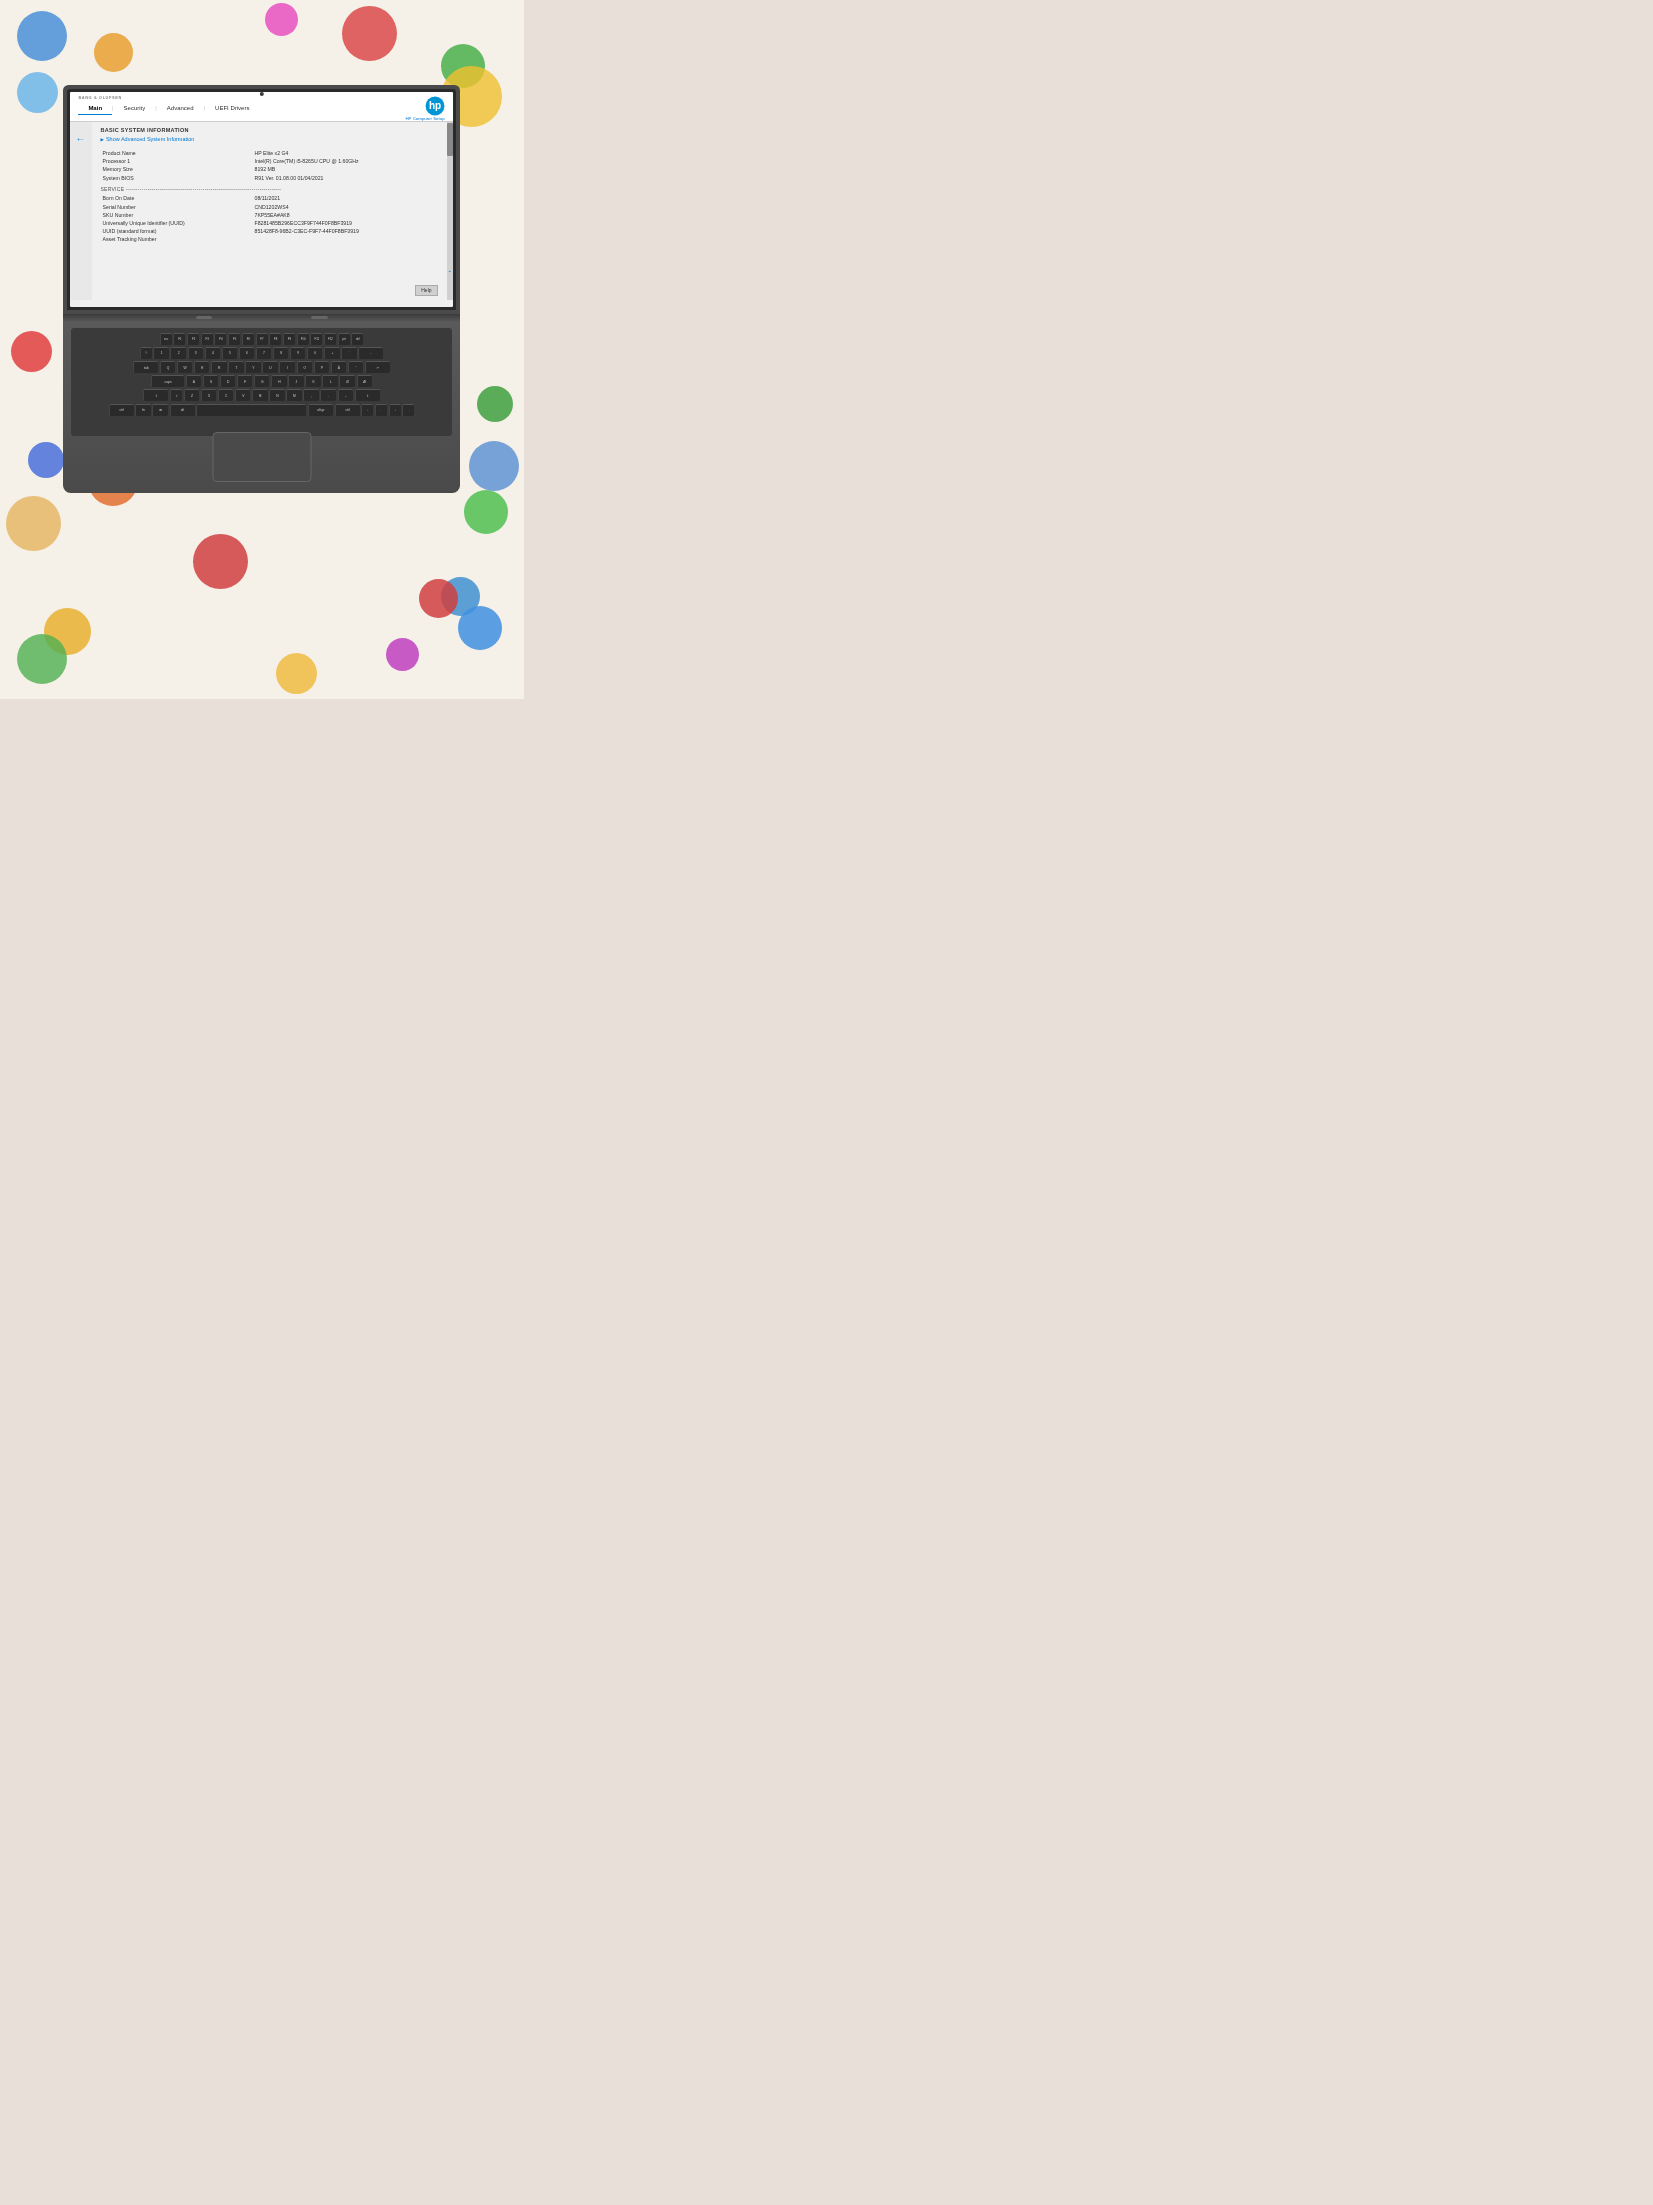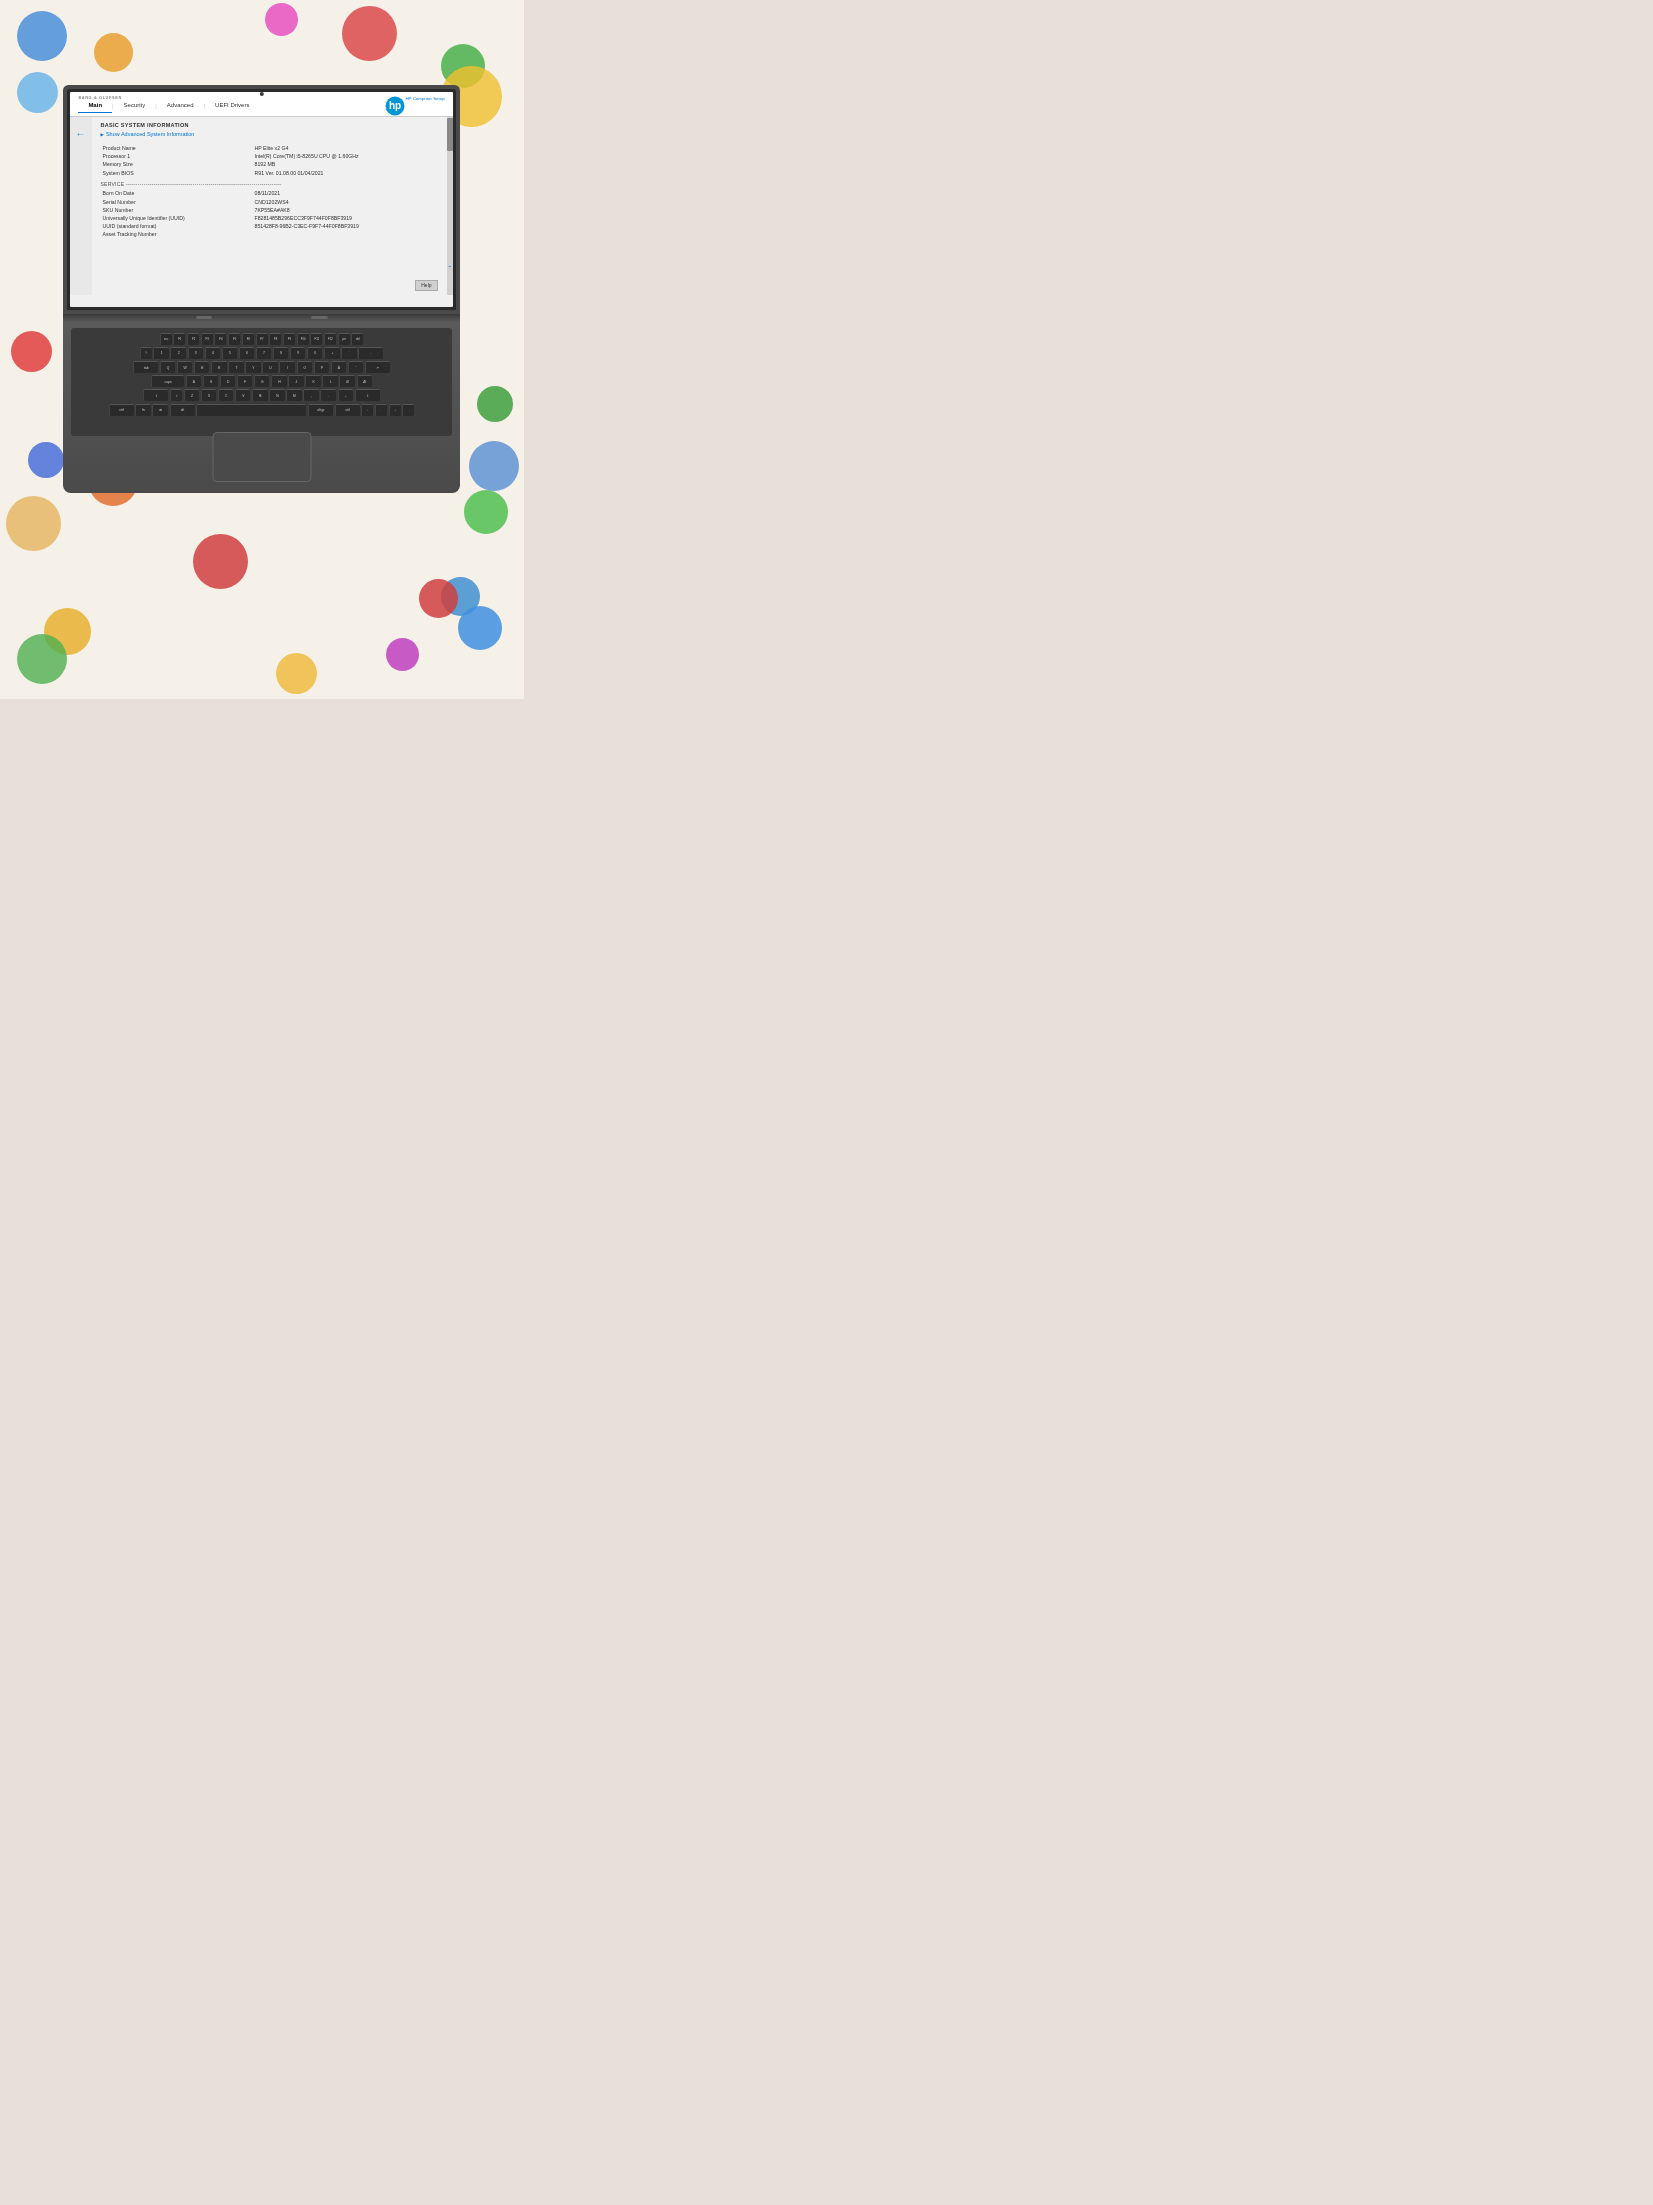--- a/index.html
+++ b/index.html
@@ -127,22 +127,22 @@
     }
 
     .bios-tab-divider {
       color: #ccc;
       font-size: 6px;
       align-self: center;
     }
 
     .hp-logo-area {
       display: flex;
-      flex-direction: row;
-      align-items: flex-start;
+      flex-direction: column;
+      align-items: flex-end;
     }
 
     .hp-logo {
       width: 20px;
       height: 20px;
     }
 
     .hp-setup-text {
       font-size: 4.4px;
       color: #0078d4;

